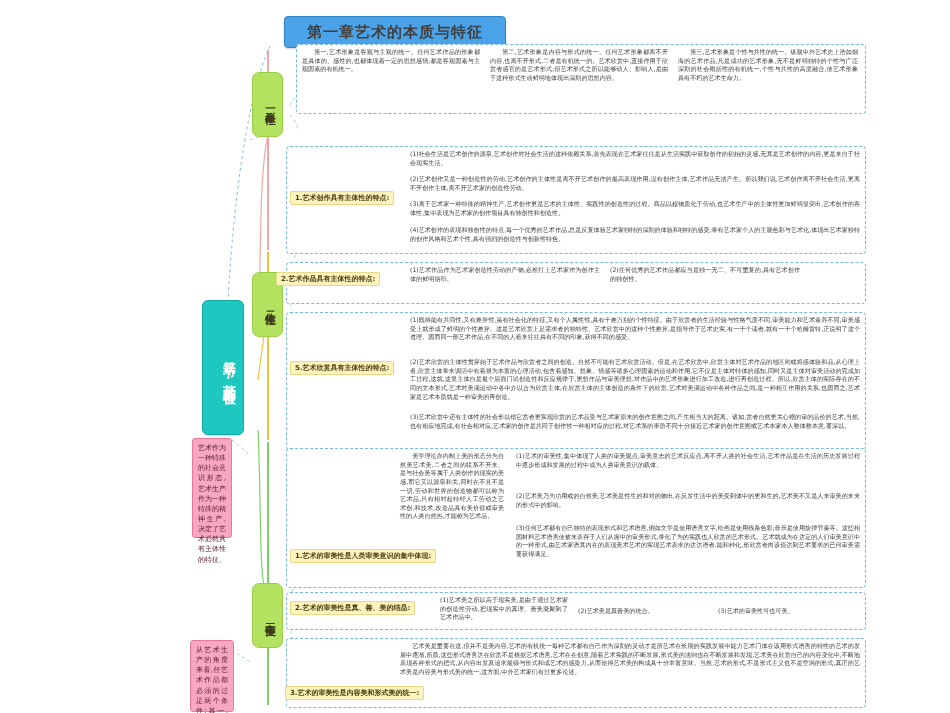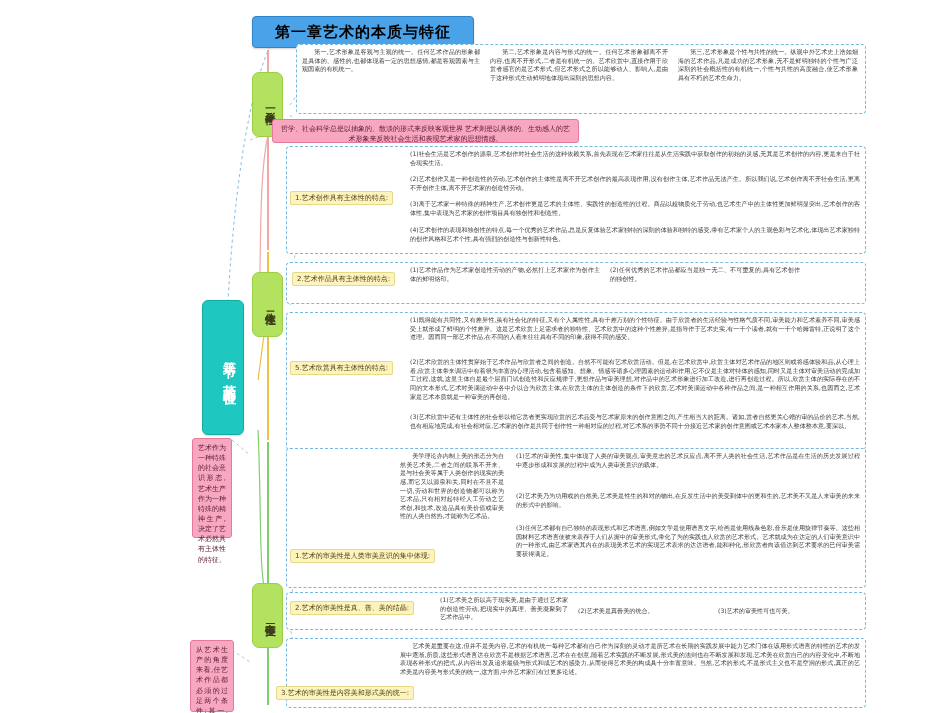--- a/index.html
+++ b/index.html
@@ -17,28 +17,29 @@
   #canvas { position: absolute; inset: 0; }
   svg.links { position: absolute; left: 0; top: 0; width: 950px; height: 713px; pointer-events: none; }
 
   .node { position: absolute; }
 
   
   .root-node {
     background: #4aa3e8;
     border: 1px solid #2e86c8;
     border-radius: 4px;
-    color: #000000;
+    color: #404040;
     font-size: 15px;
     font-weight: bold;
     letter-spacing: 1px;
     text-align: center;
     padding: 6px 22px;
     line-height: 1.2;
     box-shadow: 0 1px 2px rgba(0,0,0,.18);
+    margin-left: 32px;
   }
 
   
   .vert-node {
     background: #1ec8c0;
     border: 1px solid #14aaa4;
     border-radius: 6px;
     color: #ffffff;
     font-size: 13px;
     font-weight: bold;
@@ -96,21 +97,21 @@
     text-justify: inter-ideograph;
   }
   .txt.indent { text-indent: 2em; }
 
   .ylabel {
     position: absolute;
     background: #fcf3bd;
     border: 1px solid #e6d98a;
     border-radius: 2px;
     font-size: 7px;
-    font-weight: normal;
+    font-weight: bold;
     color: #4b3f12;
     padding: 2px 4px;
     white-space: nowrap;
     line-height: 1.2;
   }
 </style>
 </head>
 <body>
 
 <div id="canvas">
@@ -148,33 +149,32 @@
 
   <div class="node chip" style="left:252px; top:72px; width:31px; height:65px;">一形象性</div>
   <div class="node chip" style="left:252px; top:272px; width:31px; height:65px;">二主体性</div>
   <div class="node chip" style="left:252px; top:583px; width:31px; height:65px;">三审美性</div>
 
   <div class="node panel" style="left:296px; top:44px; width:570px; height:70px;"></div>
   <div class="txt indent" style="left:302px; top:48px; width:178px;">第一,艺术形象是客观与主观的统一。任何艺术作品的形象都是具体的、感性的,也都体现着一定的思想感情,都是客观因素与主观因素的有机统一。</div>
   <div class="txt indent" style="left:490px; top:48px; width:178px;">第二,艺术形象是内容与形式的统一。任何艺术形象都离不开内容,也离不开形式,二者是有机统一的。艺术欣赏中,直接作用于欣赏者感官的是艺术形式,但艺术形式之所以能够动人、影响人,是由于这种形式生动鲜明地体现出深刻的思想内容。</div>
   <div class="txt indent" style="left:678px; top:48px; width:180px;">第三,艺术形象是个性与共性的统一。纵观中外艺术史上浩如烟海的艺术作品,凡是成功的艺术形象,无不是鲜明独特的个性与广泛深刻的社会概括性的有机统一,个性与共性的高度融合,使艺术形象具有不朽的艺术生命力。</div>
 
-  <div class="node pink-note center" style="left:272px; top:119px; width:307px; height:24px;">哲学、社会科学总是以抽象的、散淡的形式来反映客观世界 艺术则是以具体的、生动感人的艺术形象来反映社会生活和表现艺术家的思想情感。</div>
 
   <div class="node pink-note" style="left:192px; top:438px; width:40px; height:100px;">艺术作为一种特殊的社会意识形态,艺术生产作为一种特殊的精神生产,决定了艺术必然具有主体性的特征。</div>
 
   <div class="node panel" style="left:286px; top:146px; width:580px; height:108px;"></div>
   <div class="ylabel" style="left:290px; top:191px;">1.艺术创作具有主体性的特点:</div>
   <div class="txt" style="left:410px; top:150px; width:450px;">(1)社会生活是艺术创作的源泉,艺术创作对社会生活的这种依赖关系,首先表现在艺术家往往是从生活实践中获取创作的初始的灵感,无其是艺术创作的内容,更是来自于社会现实生活。</div>
   <div class="txt" style="left:410px; top:175px; width:450px;">(2)艺术创作又是一种创造性的劳动,艺术创作的主体性是离不开艺术创作的最高表现作用,没有创作主体,艺术作品无法产生。所以我们说,艺术创作离不开社会生活,更离不开创作主体,离不开艺术家的创造性劳动。</div>
   <div class="txt" style="left:410px; top:200px; width:450px;">(3)离于艺术家一种特殊的精神生产,艺术创作更是艺术的主体性、实践性的创造性的过程。商品以超物质化于劳动,也艺术生产中的主体性更加鲜明显突出,艺术创作的客体性,集中表现为艺术家的创作项目具有独创性和创造性。</div>
   <div class="txt" style="left:410px; top:226px; width:450px;">(4)艺术创作的表现和独创性的特点,每一个优秀的艺术作品,总是反复体验艺术家独特的深刻的体验和独特的感受,带有艺术家个人的主观色彩与艺术化,体现出艺术家独特的创作风格和艺术个性,具有强烈的创造性与创新性特色。</div>
 
   <div class="node panel" style="left:286px; top:262px; width:580px; height:42px;"></div>
-  <div class="ylabel" style="left:292px; top:272px;">2.艺术作品具有主体性的特点:</div>
+  <div class="ylabel" style="left:276px; top:272px;">2.艺术作品具有主体性的特点:</div>
   <div class="txt" style="left:410px; top:266px; width:190px;">(1)艺术作品作为艺术家创造性劳动的产物,必然打上艺术家作为创作主体的鲜明烙印。</div>
   <div class="txt" style="left:610px; top:266px; width:190px;">(2)任何优秀的艺术作品都应当是独一无二、不可重复的,具有艺术创作的独创性。</div>
 
   <div class="node panel" style="left:286px; top:312px; width:580px; height:138px;"></div>
   <div class="ylabel" style="left:290px; top:361px;">5.艺术欣赏具有主体性的特点:</div>
   <div class="txt" style="left:410px; top:316px; width:450px;">(1)既得能有共同性,又有差异性,虽有社会化的特征,又有个人属性性,具有千差万别的个性特征。由于欣赏者的生活经验与性格气质不同,审美能力和艺术素养不同,审美感受上就形成了鲜明的个性差异。这是艺术欣赏上足需求者的独特性、艺术欣赏中的这种个性差异,是指导作于艺术史实,有一千个读者,就有一千个哈姆雷特,正说明了这个道理。因而同一部艺术作品,在不同的人看来往往具有不同的印象,获得不同的感受。</div>
   <div class="txt" style="left:410px; top:358px; width:450px;">(2)艺术欣赏的主体性贯穿始于艺术作品与欣赏者之间的创造。自然不可能有艺术欣赏活动。但是,在艺术欣赏中,欣赏主体对艺术作品的地区则或将感体验和品,从心理上看,欣赏主体带来调活中有着很为丰富的心理活动,包含着感知、想象、情感等诸多心理因素的运动和作用,它不仅是主体对特体的感知,同时又是主体对审美活动的完成加工过程,这就,这里主体自是最个层面门试创造性和反应规律于,更想作品与审美理想,对作品中的艺术形象进行加工改造,进行再创造过程。所以,欣赏主体的实际存在的不同的文本形式,艺术对美满运动中各中介以合为欣赏主体,在欣赏主体的主体创造的条件下的欣赏,艺术对美满运动中各种作品之间,是一种相互作用的关系,也因而之,艺术家是艺术本质就是一种审美的再创造。</div>
   <div class="txt" style="left:410px; top:413px; width:450px;">(3)艺术欣赏中还有主体性的社会形以错它赏者更实现欣赏的艺术品受与艺术家原来的创作意图之间,产生相当大的距离。诸如,赏者自然更关心赠的审的品价的艺术,当然,也有相应地完成,有社会相对应,艺术家的创作是共同于创作性一种相对应的过程,对艺术系的事势不同十分接近艺术家的创作意图或艺术本家本人整体整本意,要深以。</div>
 
   <div class="node pink-note" style="left:190px; top:640px; width:44px; height:72px;">从艺术生产的角度来看,任艺术作品都必须的过足两个条件:其一,它必须是人类艺术生产的产品;其二,它必须具有审美价值,即审美性。正式这两点,使得艺术品从自然物和艺术品区分开来。</div>
@@ -186,16 +186,16 @@
   <div class="txt" style="left:516px; top:492px; width:344px;">(2)艺术美乃为功用或的自然美,艺术美是性生的和对的物出,在反发生活中的美受到体中的更和生的,艺术美不又是人来审美的来来的形式中的影响。</div>
   <div class="txt" style="left:516px; top:524px; width:344px;">(3)任何艺术都有自己独特的表现形式和艺术语言,例如文学是使用语言文字,绘画是使用线条色彩,音乐是使用旋律节奏等。这些相因材料艺术语言使被来表存于人们从握中的审美形式,带化了为的实践也人欣赏的艺术形式。艺术就成为在达定的人们审美意识中的一种形式,由艺术家语其内在的表现美术艺术的实现艺术表求的达达语者,能和种化,形欣赏者向该值达到艺术要求的已何审美需要获得满足。</div>
 
   <div class="node panel" style="left:286px; top:592px; width:580px; height:38px;"></div>
   <div class="ylabel" style="left:290px; top:601px;">2.艺术的审美性是真、善、美的结晶:</div>
   <div class="txt" style="left:440px; top:596px; width:128px;">(1)艺术美之所以高于现实美,是由于通过艺术家的创造性劳动,把现实中的真理、善美凝聚到了艺术作品中。</div>
   <div class="txt" style="left:578px; top:607px; width:130px;">(2)艺术美是真善美的统合。</div>
   <div class="txt" style="left:718px; top:607px; width:140px;">(3)艺术的审美性可也可美。</div>
 
   <div class="node panel" style="left:286px; top:638px; width:580px; height:70px;"></div>
-  <div class="ylabel" style="left:276px; top:686px;">3.艺术的审美性是内容美和形式美的统一:</div>
+  <div class="ylabel" style="left:285px; top:686px;">3.艺术的审美性是内容美和形式美的统一:</div>
   <div class="txt indent" style="left:400px; top:642px; width:460px;">艺术美是重要在这,但并不是美内容,艺术的有机统一每种艺术都有自己作为深刻的灵动才是所艺术在长期的实践发展中能力艺术门体在该用形式语言的特性的艺术的发展中逐渐,所质,这些形式语言达在欣赏不是根据艺术语言,艺术在在创意,随着艺术实践的不断发展,形式美的法则也在不断发展和发现,艺术美在欣赏自己的内容变化中,不断地表现各种形式的把式,从内容出发及追求最级与形式和成艺术的感染力,从而使得艺术美的构成具十分丰富意味。当然,艺术的形式,不是形式主义也不是空洞的形式,真正的艺术美是内容美与形式美的统一,这方面,中外艺术家们有过更多论述。</div>
 
 </div>
 
 </body></html>

